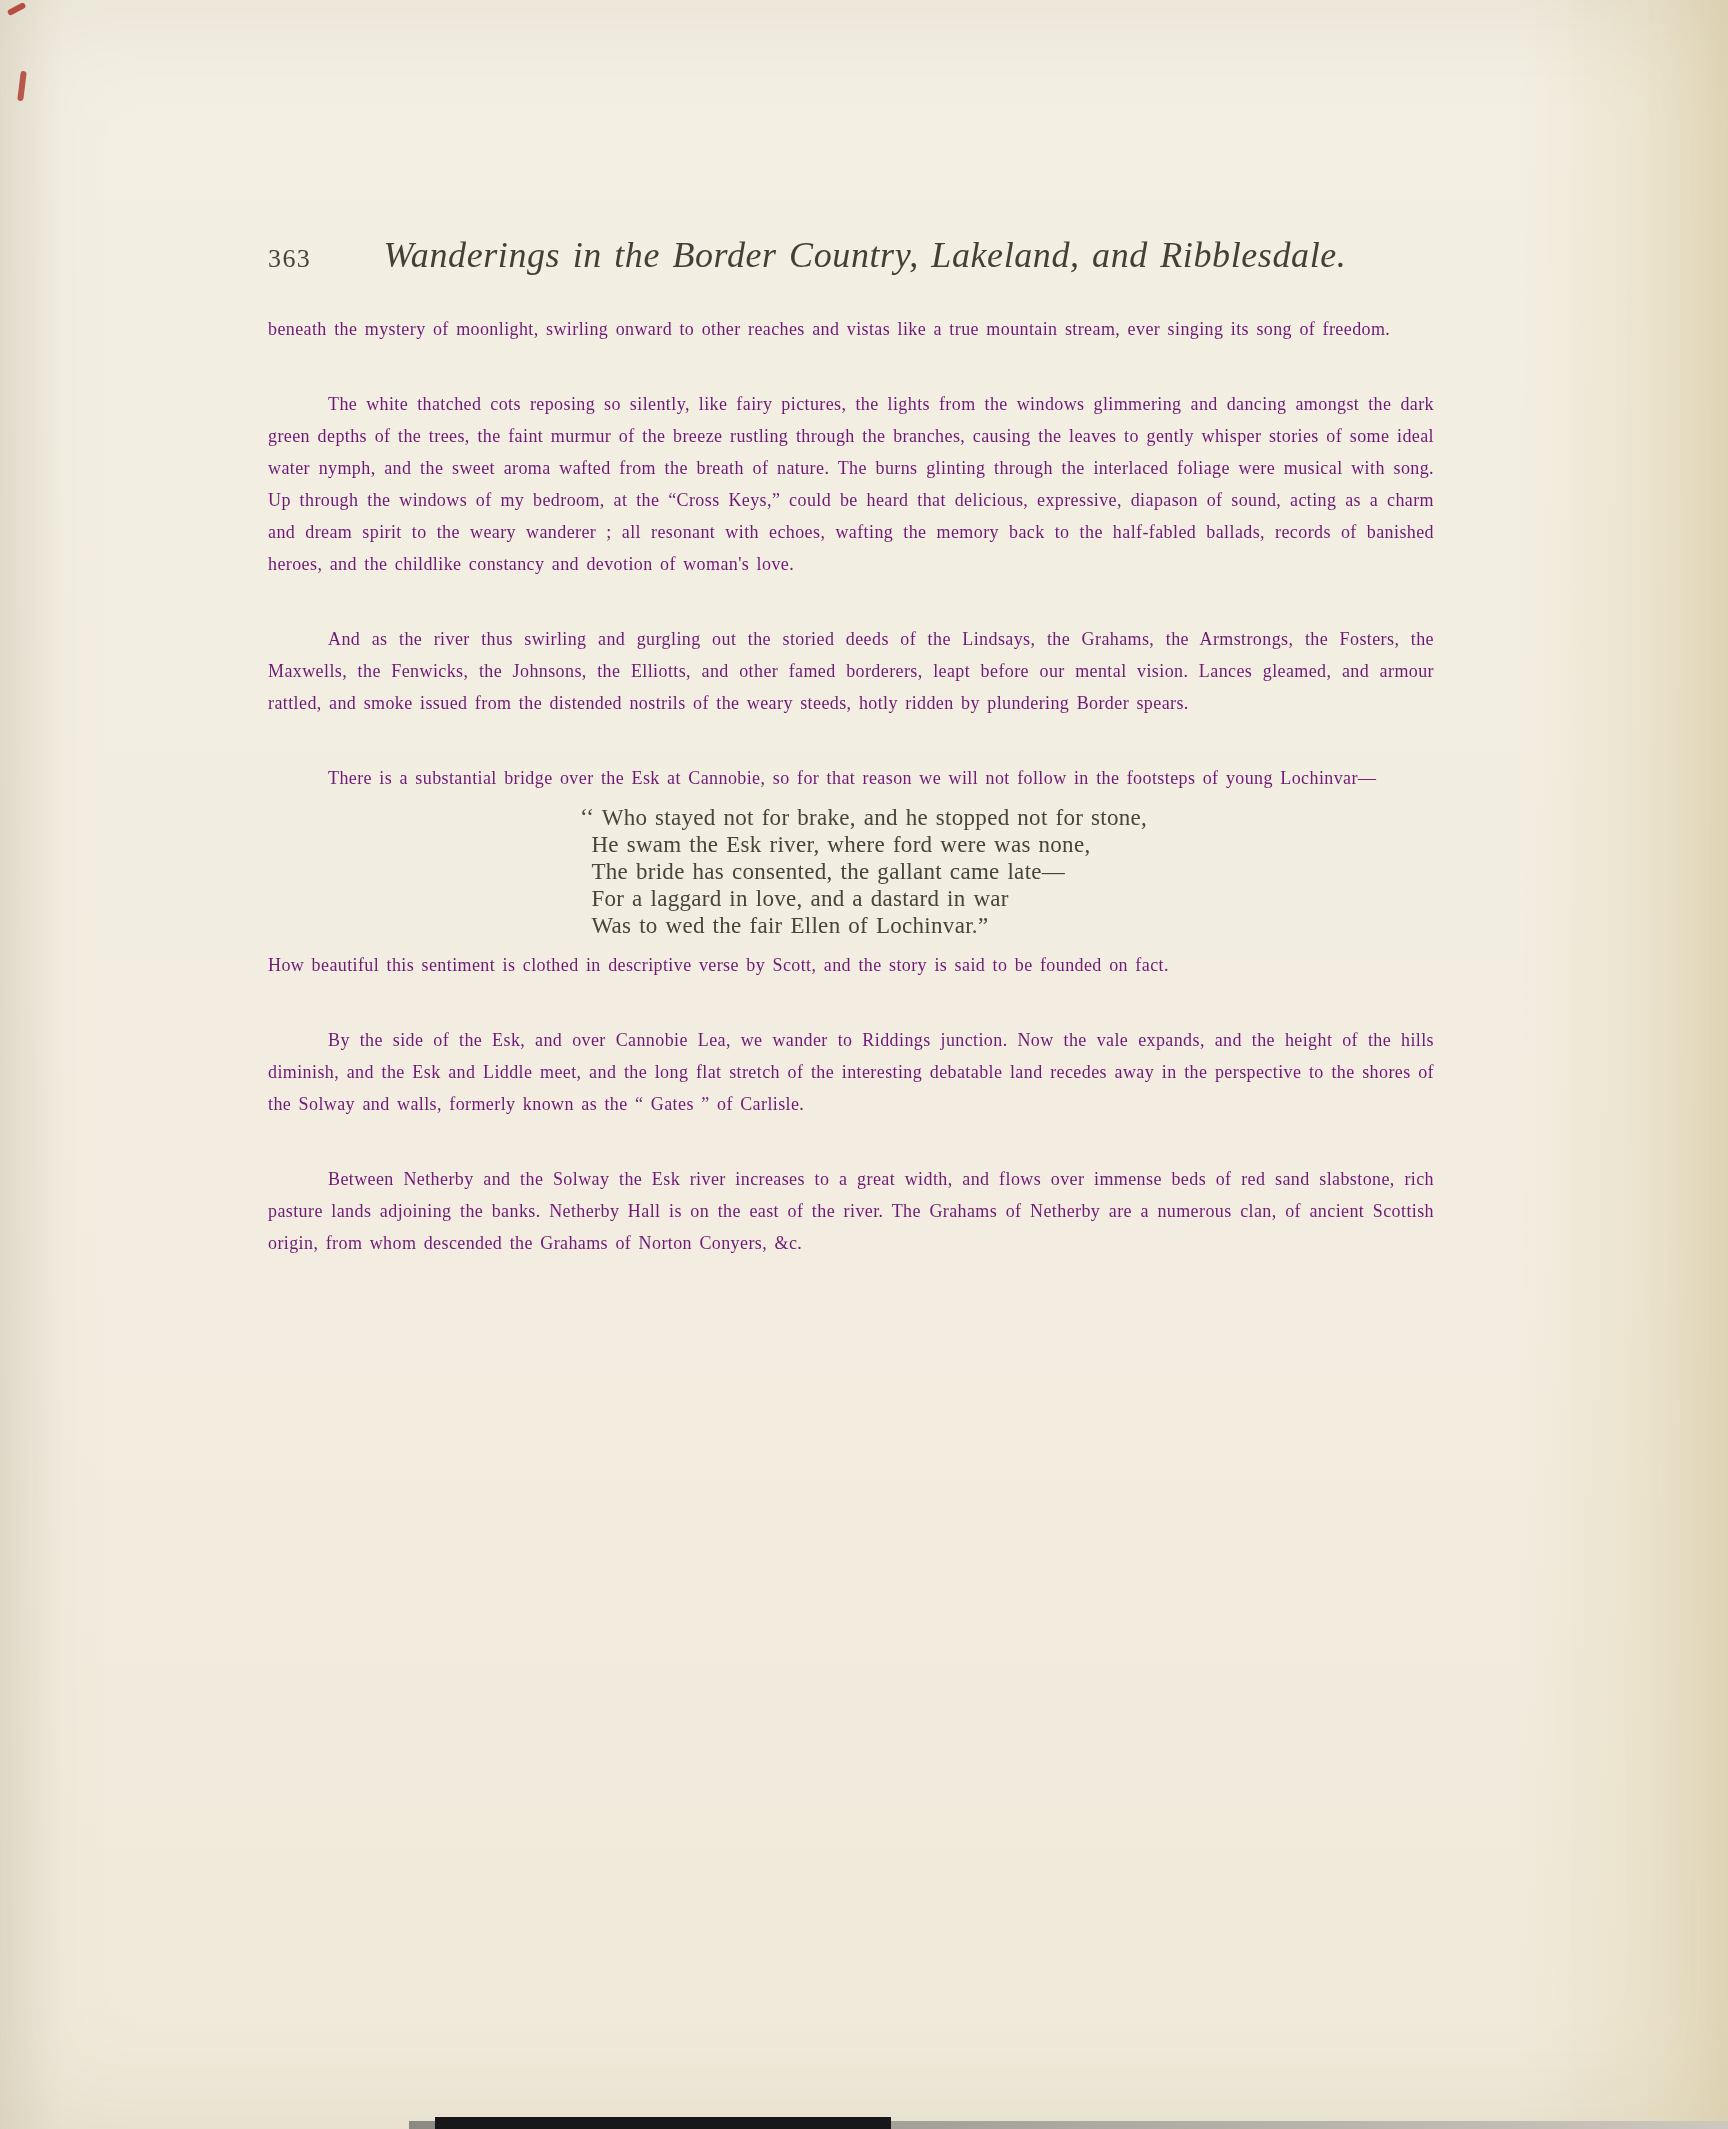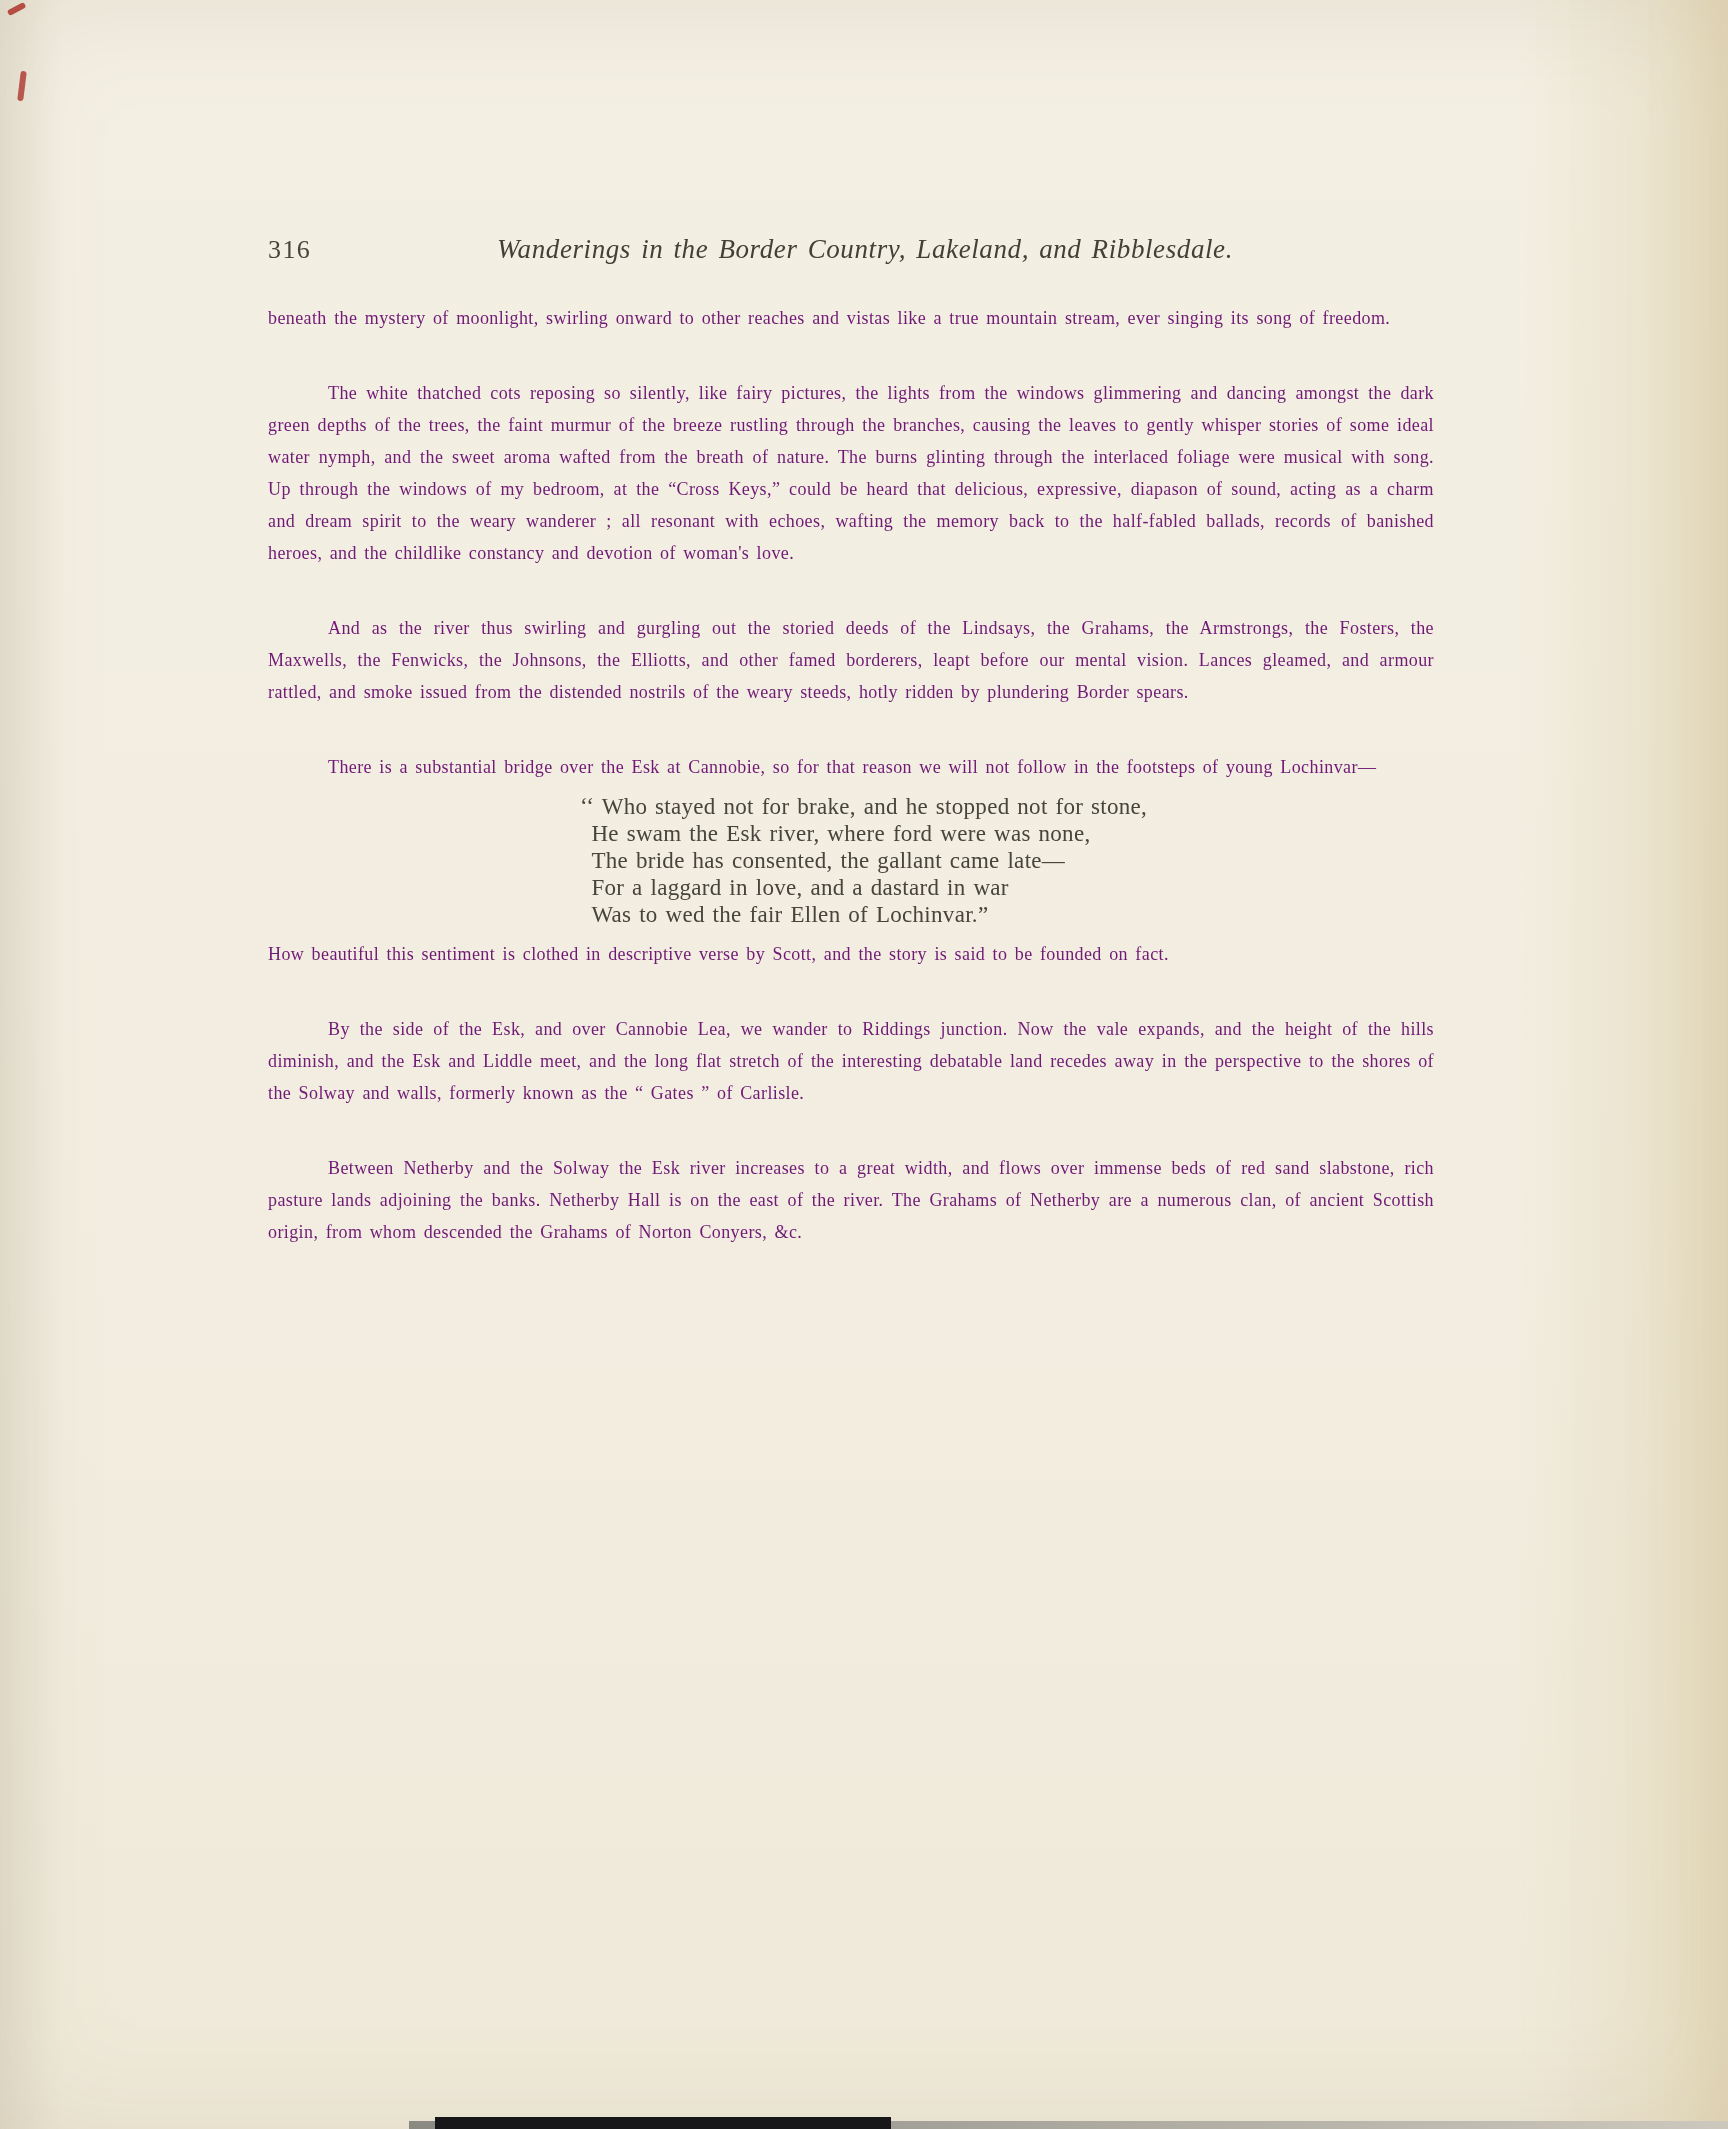--- a/index.html
+++ b/index.html
@@ -34,21 +34,21 @@
   .page-number {
     font-size: 26px;
     letter-spacing: 1.4px;
     color: #47443c;
     min-width: 92px;
   }
   .running-title {
     flex: 1;
     text-align: center;
     font-style: italic;
-    font-size: 27px;
+    font-size: 36px;
     letter-spacing: 0.6px;
     word-spacing: 2.8px;
     color: #434038;
     padding-right: 64px;
   }
   .para {
     margin: 0;
     font-size: 18px;
     line-height: 32px;
     text-align: justify;
@@ -102,21 +102,21 @@
 <body>
 
 <div class="vignette"></div>
 
 <div class="pen-mark-1"></div>
 <div class="pen-mark-2"></div>
 
 <div class="content">
 
   <div class="header-row">
-    <span class="page-number">316</span>
+    <span class="page-number">363</span>
     <span class="running-title">Wanderings in the Border Country, Lakeland, and Ribblesdale.</span>
   </div>
 
   <p class="para">beneath the mystery of moonlight, swirling onward to other reaches and vistas like a true mountain stream, ever singing its song of freedom.</p>
   <p class="para indent">The white thatched cots reposing so silently, like fairy pictures, the lights from the windows glimmering and dancing amongst the dark green depths of the trees, the faint murmur of the breeze rustling through the branches, causing the leaves to gently whisper stories of some ideal water nymph, and the sweet aroma wafted from the breath of nature.  The burns glinting through the interlaced foliage were musical with song.  Up through the windows of my bedroom, at the “Cross Keys,” could be heard that delicious, expressive, diapason of sound, acting as a charm and dream spirit to the weary wanderer ; all resonant with echoes, wafting the memory back to the half-fabled ballads, records of banished heroes, and the childlike constancy and devotion of woman's love.</p>
   <p class="para indent">And as the river thus swirling and gurgling out the storied deeds of the Lindsays, the Grahams, the Armstrongs, the Fosters, the Maxwells, the Fenwicks, the Johnsons, the Elliotts, and other famed borderers, leapt before our mental vision.  Lances gleamed, and armour rattled, and smoke issued from the distended nostrils of the weary steeds, hotly ridden by plundering Border spears.</p>
   <p class="para indent">There is a substantial bridge over the Esk at Cannobie, so for that reason we will not follow in the footsteps of young Lochinvar—</p>
 
   <div class="verse">
     <div class="verse-line first">‘‘ Who stayed not for brake, and he stopped not for stone,</div>

